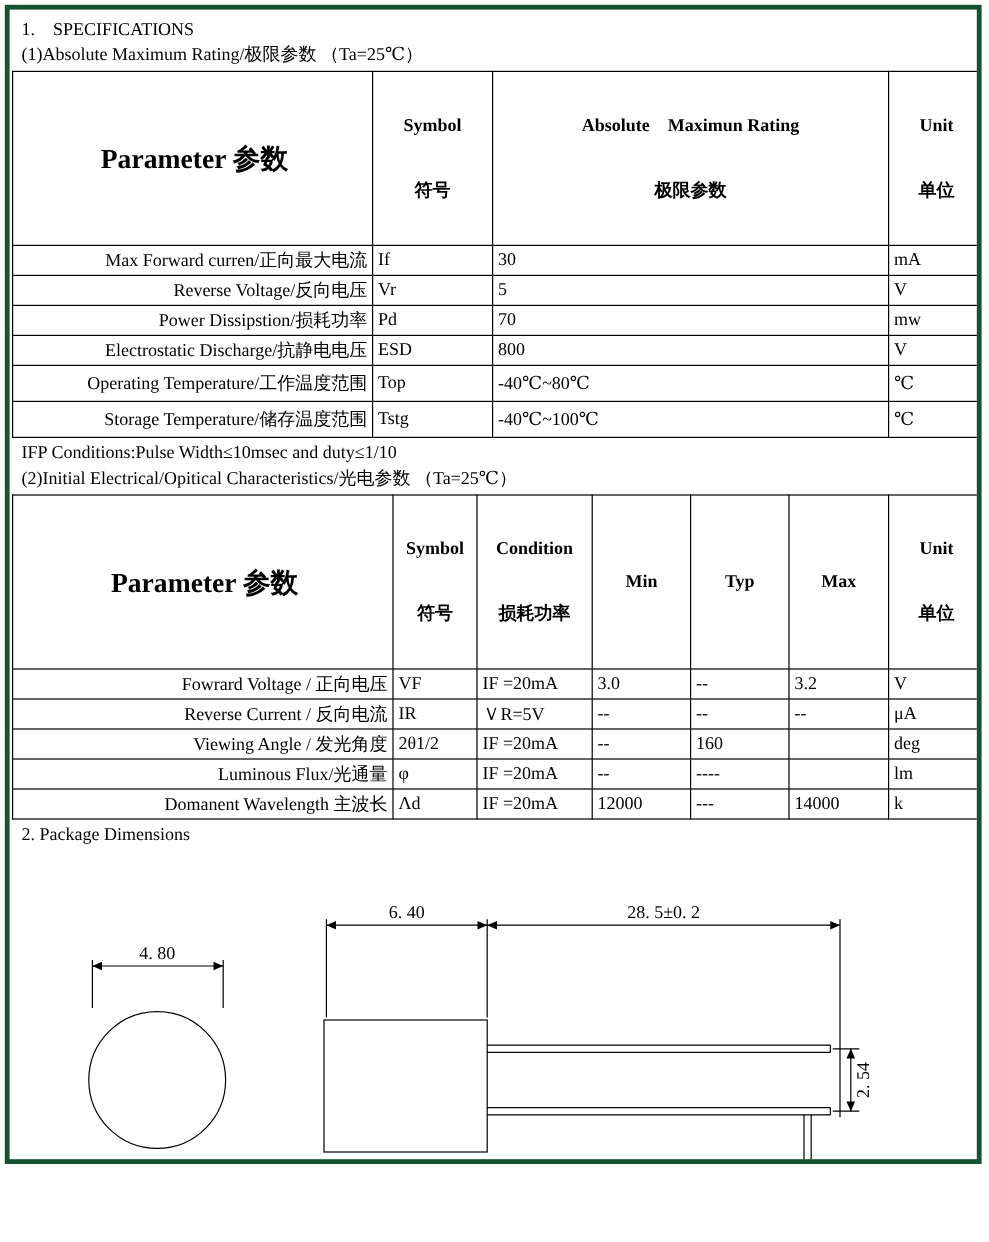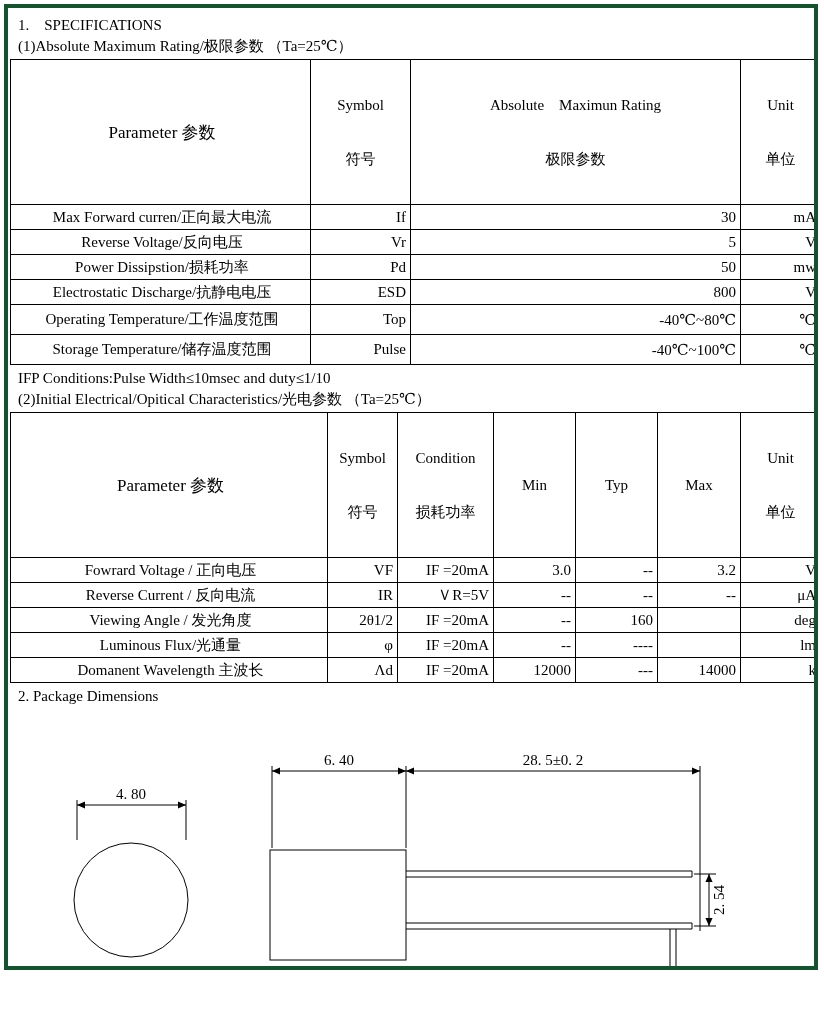--- a/index.html
+++ b/index.html
@@ -5,24 +5,24 @@
   html,body{margin:0;padding:0}
   body{width:824px;height:1035px;background:#fff;color:#000;
        font-family:"Liberation Serif","DejaVu Serif",serif;position:relative}
   .page{position:absolute;left:4px;top:4px;width:814px;height:966px;
         border:4px solid #14532d;padding:7px 2px 0 2px;overflow:hidden;box-sizing:border-box}
   .ln{font-size:15px;line-height:21px;margin-left:8px;white-space:pre-wrap}
   .mt{margin-top:3px}
   table{border-collapse:collapse;table-layout:fixed;width:810px;margin:2px auto 0 auto}
   td{border:1px solid #000;font-size:15px;padding:1px 4px;white-space:pre-wrap;
      overflow:hidden;vertical-align:middle}
-  .c{text-align:right}
-  .l{text-align:center;padding-left:7px}
-  .hdr td{font-weight:normal;text-align:center}
-  .param-h{font-size:17px;text-align:left;padding-left:7px;font-weight:bold}
+  .c{text-align:left}
+  .l{text-align:right;padding-left:7px}
+  .hdr td{font-weight:bold;text-align:center}
+  .param-h{font-size:23px;text-align:left;padding-left:7px;font-weight:bold}
   .hdr div{line-height:20px}
   .t1 .hdr{height:52px}
   .t2 .hdr{height:46px}
   tr.r25{height:25px}
   tr.r30{height:30px}
   svg{display:block;margin-top:2px}
   svg line, svg circle, svg rect{stroke:#000;fill:none;stroke-width:1}
   svg text{font-family:"Liberation Serif","DejaVu Serif",serif;font-size:15px;fill:#000;stroke:none}
 </style>
 </head>
@@ -64,38 +64,38 @@
       </tr>
       <tr class="r25">
         <td class="l">Reverse Voltage/反向电压</td>
         <td class="c">Vr</td>
         <td class="c">5</td>
         <td class="c">V</td>
       </tr>
       <tr class="r25">
         <td class="l">Power Dissipstion/损耗功率</td>
         <td class="c">Pd</td>
-        <td class="c">50</td>
+        <td class="c">70</td>
         <td class="c">mw</td>
       </tr>
       <tr class="r25">
         <td class="l">Electrostatic Discharge/抗静电电压</td>
         <td class="c">ESD</td>
         <td class="c">800</td>
         <td class="c">V</td>
       </tr>
       <tr class="r30">
         <td class="l">Operating Temperature/工作温度范围</td>
         <td class="c">Top</td>
         <td class="c">-40℃~80℃</td>
         <td class="c">℃</td>
       </tr>
       <tr class="r30">
         <td class="l">Storage Temperature/储存温度范围</td>
-        <td class="c">Pulse</td>
+        <td class="c">Tstg</td>
         <td class="c">-40℃~100℃</td>
         <td class="c">℃</td>
       </tr>
     </tbody>
   </table>
 
   <div class="ln mt">IFP Conditions:Pulse Width≤10msec and duty≤1/10</div>
   <div class="ln">(2)Initial Electrical/Opitical Characteristics/光电参数 （Ta=25℃）</div>
 
   <table class="t2">

